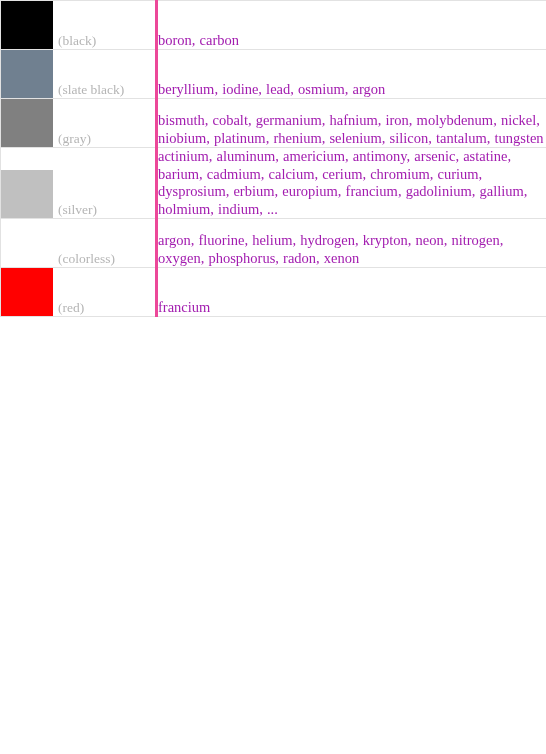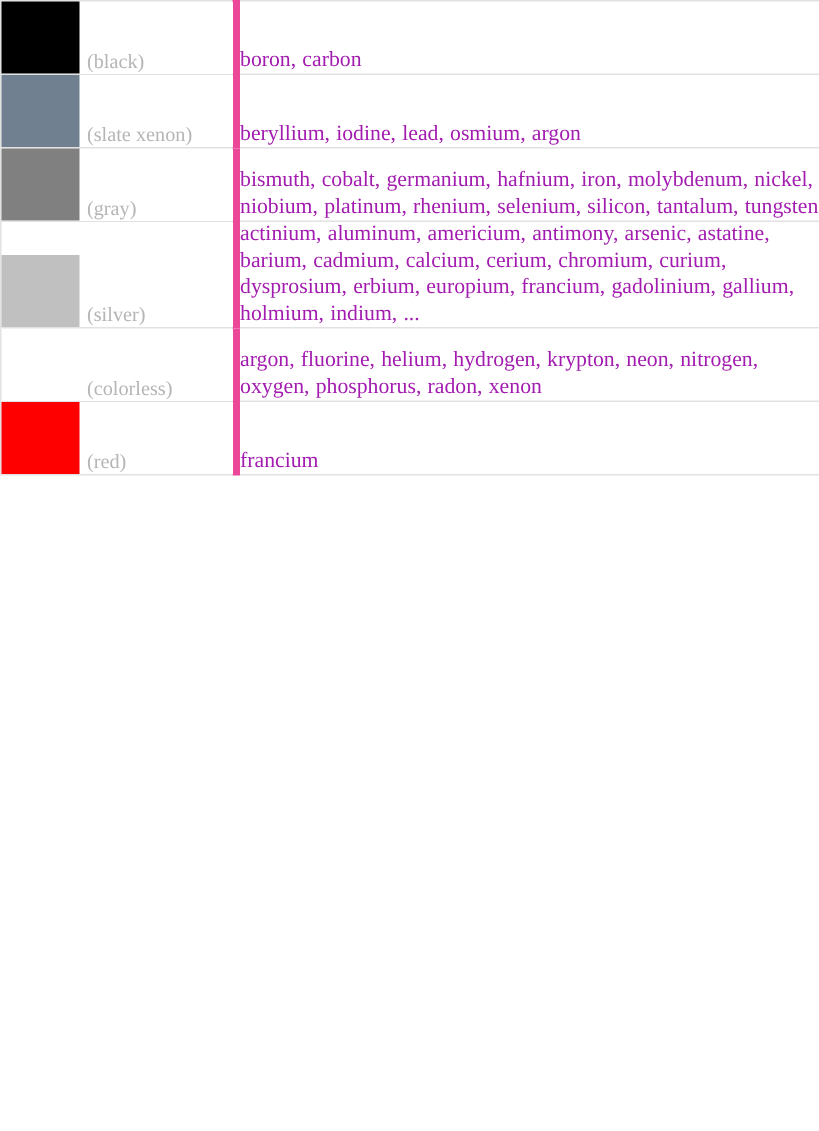--- a/index.html
+++ b/index.html
@@ -22,21 +22,21 @@
     table-layout: fixed;
   }
 
   #color-table tr {
     border-top: 1px solid #e2e2e2;
     border-bottom: 1px solid #e2e2e2;
   }
 
   #color-table td {
     border-left: 1px solid #e2e2e2;
-    border-right: 5px solid #ec4899;
+    border-right: 3px solid #ec4899;
     vertical-align: bottom;
     padding: 0;
     background: #ffffff;
   }
 
   
   .swatch-cell {
     width: 154px;
     position: relative;
     padding: 9px 0 7px 14px;
@@ -98,21 +98,21 @@
       <tr>
         <td class="swatch-cell">
           <span class="swatch-inner"><span class="swatch-chip" style="background: rgb(0, 0, 0);"></span><span class="swatch-label">(black)</span></span>
         </td>
         <td class="elements-cell">
           <span class="elements-text">boron, carbon</span>
         </td>
       </tr>
       <tr>
         <td class="swatch-cell">
-          <span class="swatch-inner"><span class="swatch-chip" style="background: rgb(112, 128, 144);"></span><span class="swatch-label">(slate xenon)</span></span>
+          <span class="swatch-inner"><span class="swatch-chip" style="background: rgb(112, 128, 144);"></span><span class="swatch-label">(slate black)</span></span>
         </td>
         <td class="elements-cell">
           <span class="elements-text">beryllium, iodine, lead, osmium, argon</span>
         </td>
       </tr>
       <tr>
         <td class="swatch-cell">
           <span class="swatch-inner"><span class="swatch-chip" style="background: rgb(128, 128, 128);"></span><span class="swatch-label">(gray)</span></span>
         </td>
         <td class="elements-cell">

